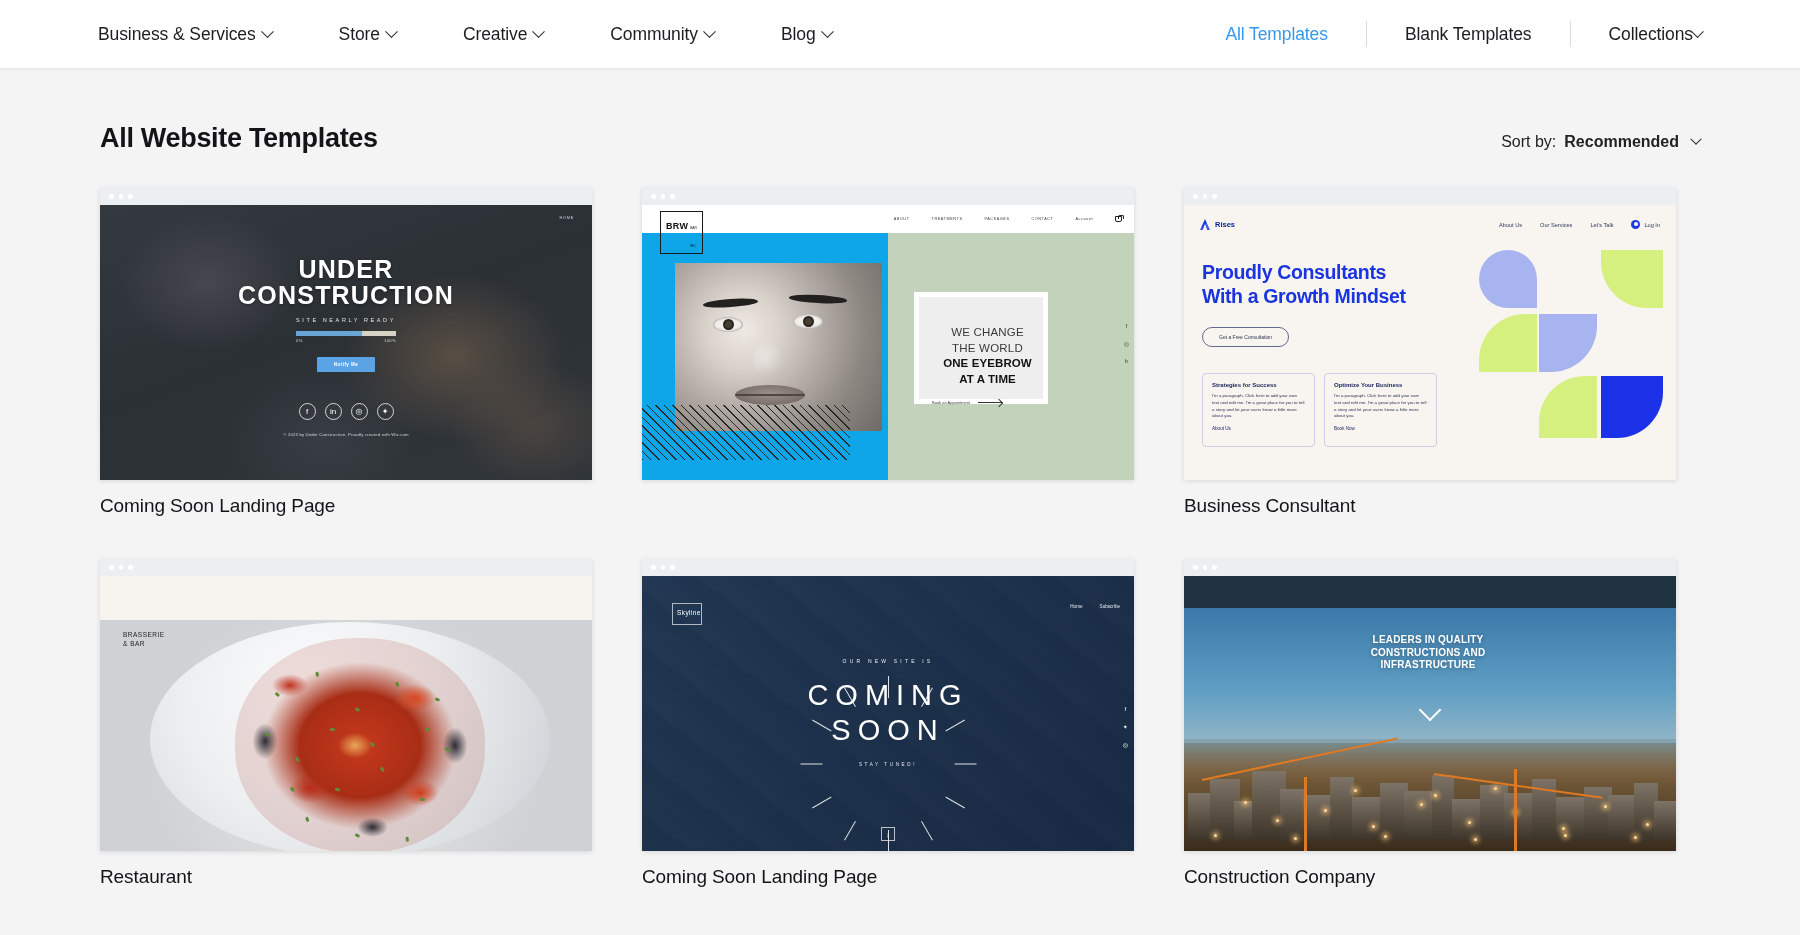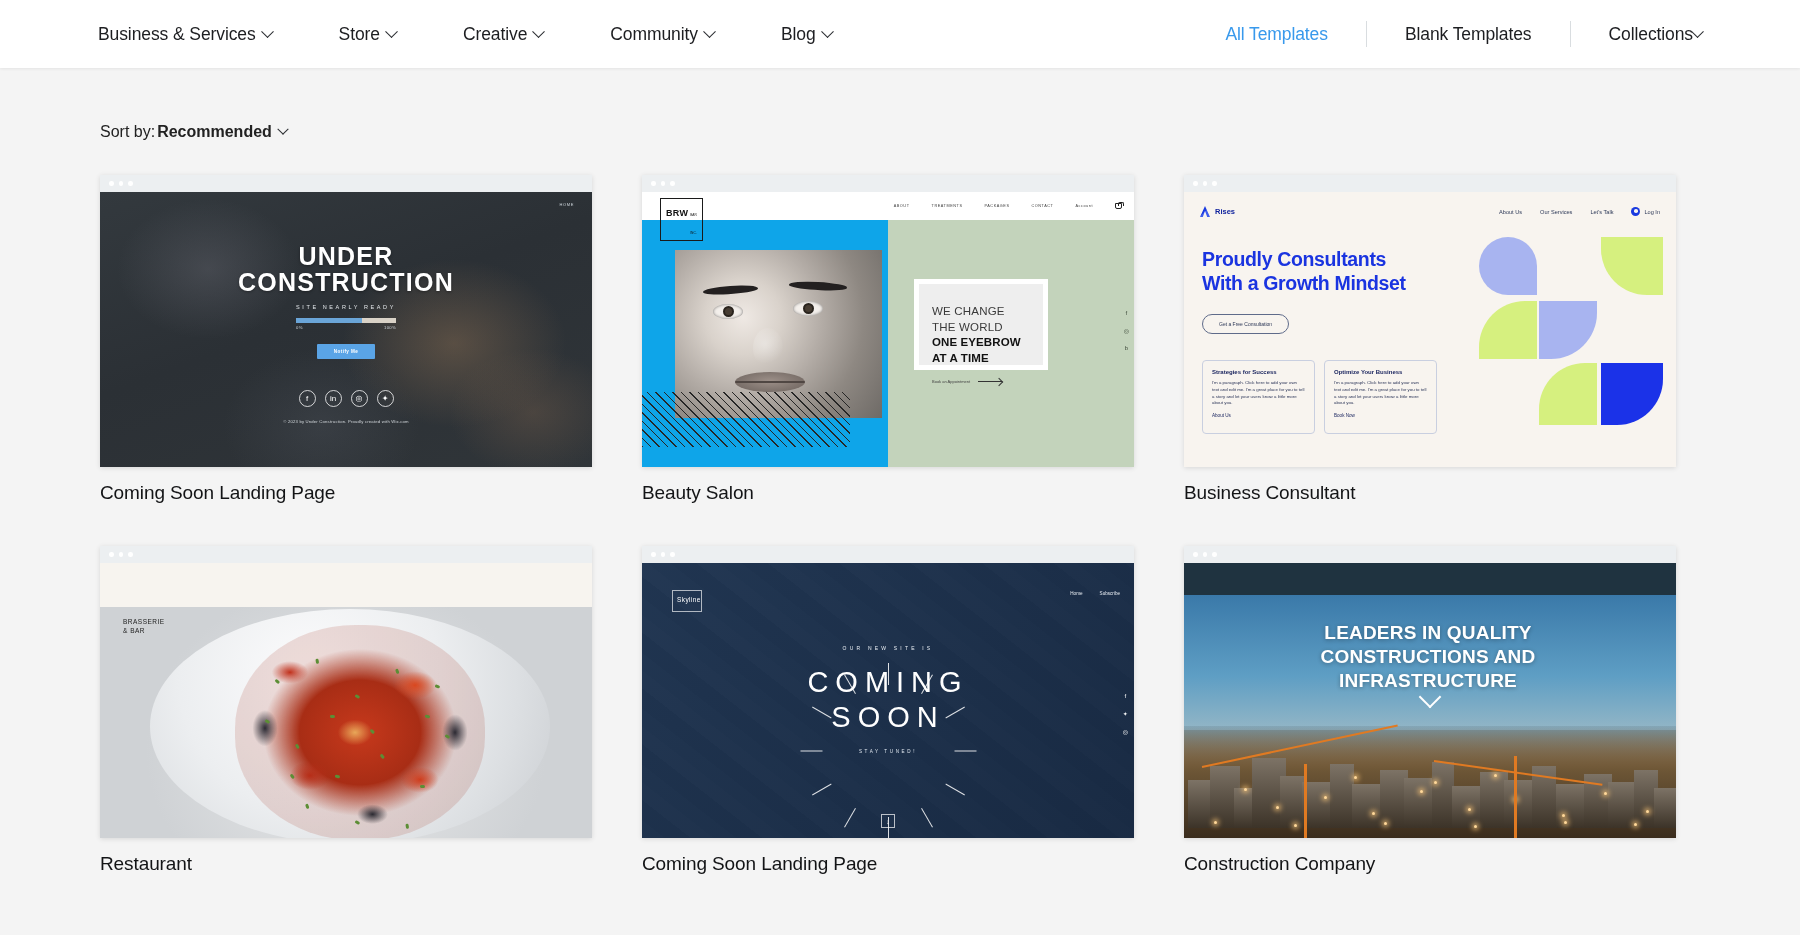--- a/index.html
+++ b/index.html
@@ -92,21 +92,21 @@
   }
   .page-title {
     font-size: 27px;
     font-weight: bold;
     color: #131416;
     letter-spacing: -0.3px;
   }
   .sort {
     display: flex;
     align-items: center;
-    gap: 2px;
+    gap: 8px;
     font-size: 16px;
     color: #222;
     cursor: pointer;
     white-space: nowrap;
   }
   .sort b { font-weight: bold; }
   .sort .caret { width: 8px; height: 8px; border-width: 1.5px; margin-left: 5px; }
 
   
   .grid {
@@ -231,23 +231,24 @@
   .bs-photo .pupil.l{ left:48px; top:56px;}
   .bs-photo .pupil.r{ left:128px; top:53px;}
   .bs-photo .nose { position:absolute; left:78px; top:78px; width:30px; height:40px; border-radius:50%; background: radial-gradient(circle at 40% 40%, rgba(255,255,255,.35), rgba(0,0,0,0) 65%);}
   .bs-photo .lips { position:absolute; left:60px; top:122px; width:70px; height:20px; border-radius:50%; background: radial-gradient(ellipse at 50% 45%, #9d9089 0%, #7e736d 60%, #6b615c 100%); }
   .bs-photo .lipline { position:absolute; left:60px; top:131px; width:70px; height:1.6px; background:#504743; border-radius:2px;}
   .bs-hatch {
     position:absolute; left:0px; top:200px; width:208px; height:55px;
     background: repeating-linear-gradient(45deg,#262626 0 1px, rgba(0,0,0,0) 1px 6px);
   }
   .bs-card {
-    position:absolute; left:272px; top:87px; width:134px; height:91px;
+    position:absolute; left:272px; top:87px; width:134px; height:112px;
     background:#eeeeee; border: 5px solid #ffffff;
-    padding: 20px 0 0 13px;
+    padding: 28px 0 0 13px;
+    text-align: center;
   }
   .bs-card .l1 { font-size:11.5px; font-weight: normal; color:#3a3a3a; letter-spacing:.2px; line-height:1.35; }
   .bs-card .l2 { font-size:11.5px; font-weight: bold; color:#111; letter-spacing:.1px; line-height:1.35; }
   .bs-card .cta { margin-top: 13px; display:flex; align-items:center; gap:8px; font-size:4px; color:#444;}
   .bs-card .arrow { width: 24px; height:1px; background:#333; position:relative;}
   .bs-card .arrow::after{content:"";position:absolute;right:0;top:-2.5px;width:5px;height:5px;border-top:1px solid #333;border-right:1px solid #333;transform:rotate(45deg);}
   .bs-side { position:absolute; right:5px; top:118px; display:flex; flex-direction:column; gap:11px; font-size:6px; color:#3e4a3a; align-items:center;}
 
   
   .tpl-consult { width:100%; height:100%; background:#f8f4ef; position:relative; padding: 0; }
@@ -347,21 +348,21 @@
       radial-gradient(circle at 68% 38%, #fff 0 2px, rgba(255,255,255,0) 2px),
       radial-gradient(circle at 32% 66%, #fff 0 2px, rgba(255,255,255,0) 2px),
       radial-gradient(circle at 68% 66%, #fff 0 2px, rgba(255,255,255,0) 2px);
     opacity:.92;}
   .sp-logo .txt { font-size:6.2px; line-height:1.3; color:#fff; font-weight:bold; letter-spacing:.3px;}
   .sp-menu { position:absolute; right:18px; top:12px; display:flex; gap:31px; font-size:4.4px; letter-spacing:.7px; color:#eef3f6;}
   .sp-sky { position:absolute; top:32px; left:0; right:0; height:135px; background: linear-gradient(180deg,#3a79a9,#5e9ec4 60%, #93b6c6 100%);}
   .sp-city { position:absolute; left:0; right:0; bottom:0; height:112px; background: linear-gradient(180deg, rgba(26,36,48,.1) 0%, #6d5636 40%, #3a2c1d 100%);}
   .sp-city .bld { position:absolute; bottom:10px; background: linear-gradient(180deg,#7d7366,#3c3328); }
   .sp-crane { position:absolute; background:#e07a22; }
-  .sp-h1 { position:absolute; left:0; right:4px; top:58px; text-align:center; font-size:19px; font-weight:bold; line-height:1.26; letter-spacing:.2px; text-shadow: 0 1px 4px rgba(0,0,0,.32); z-index:3;}
+  .sp-h1 { position:absolute; left:0; right:4px; top:58px; text-align:center; font-size:10px; font-weight:bold; line-height:1.26; letter-spacing:.2px; text-shadow: 0 1px 4px rgba(0,0,0,.32); z-index:3;}
   .sp-chev { position:absolute; left:50%; top:126px; transform:translateX(-50%) rotate(45deg); width:16px; height:16px; border-right:2.6px solid #fff; border-bottom:2.6px solid #fff; z-index:3;}
   .sp-lights { position:absolute; left:0; right:0; bottom:0; height:112px; z-index:2;}
   .sp-lights i { position:absolute; width:3px; height:3px; border-radius:50%; background:#ffd89a; box-shadow:0 0 5px 2px rgba(255,200,120,.75);}
 </style>
 </head>
 <body>
 
 <div class="topnav">
 
   <div class="nav-left">
@@ -395,20 +396,21 @@
     <div class="nav-link with-caret">
       <span>Collections</span>
       <span class="caret"></span>
     </div>
   </div>
 </div>
 
 <div class="page">
 
   <div class="page-head">
+    <div class="page-title">All Website Templates</div>
     <div class="sort">
       <span>Sort by:</span>
       <b>Recommended</b>
       <span class="caret"></span>
     </div>
   </div>
 
   <div class="grid">
 
     <div class="card">
@@ -496,21 +498,20 @@
               </div>
             </div>
             <div class="bs-side">
               <span>f</span>
               <span>◎</span>
               <span>b</span>
             </div>
           </div>
         </div>
       </div>
-      <div class="card-title">Beauty Salon</div>
     </div>
 
     <div class="card">
       <div class="thumb-wrap">
         <div class="chrome">
           <i></i>
           <i></i>
           <i></i>
         </div>
         <div class="screen">

